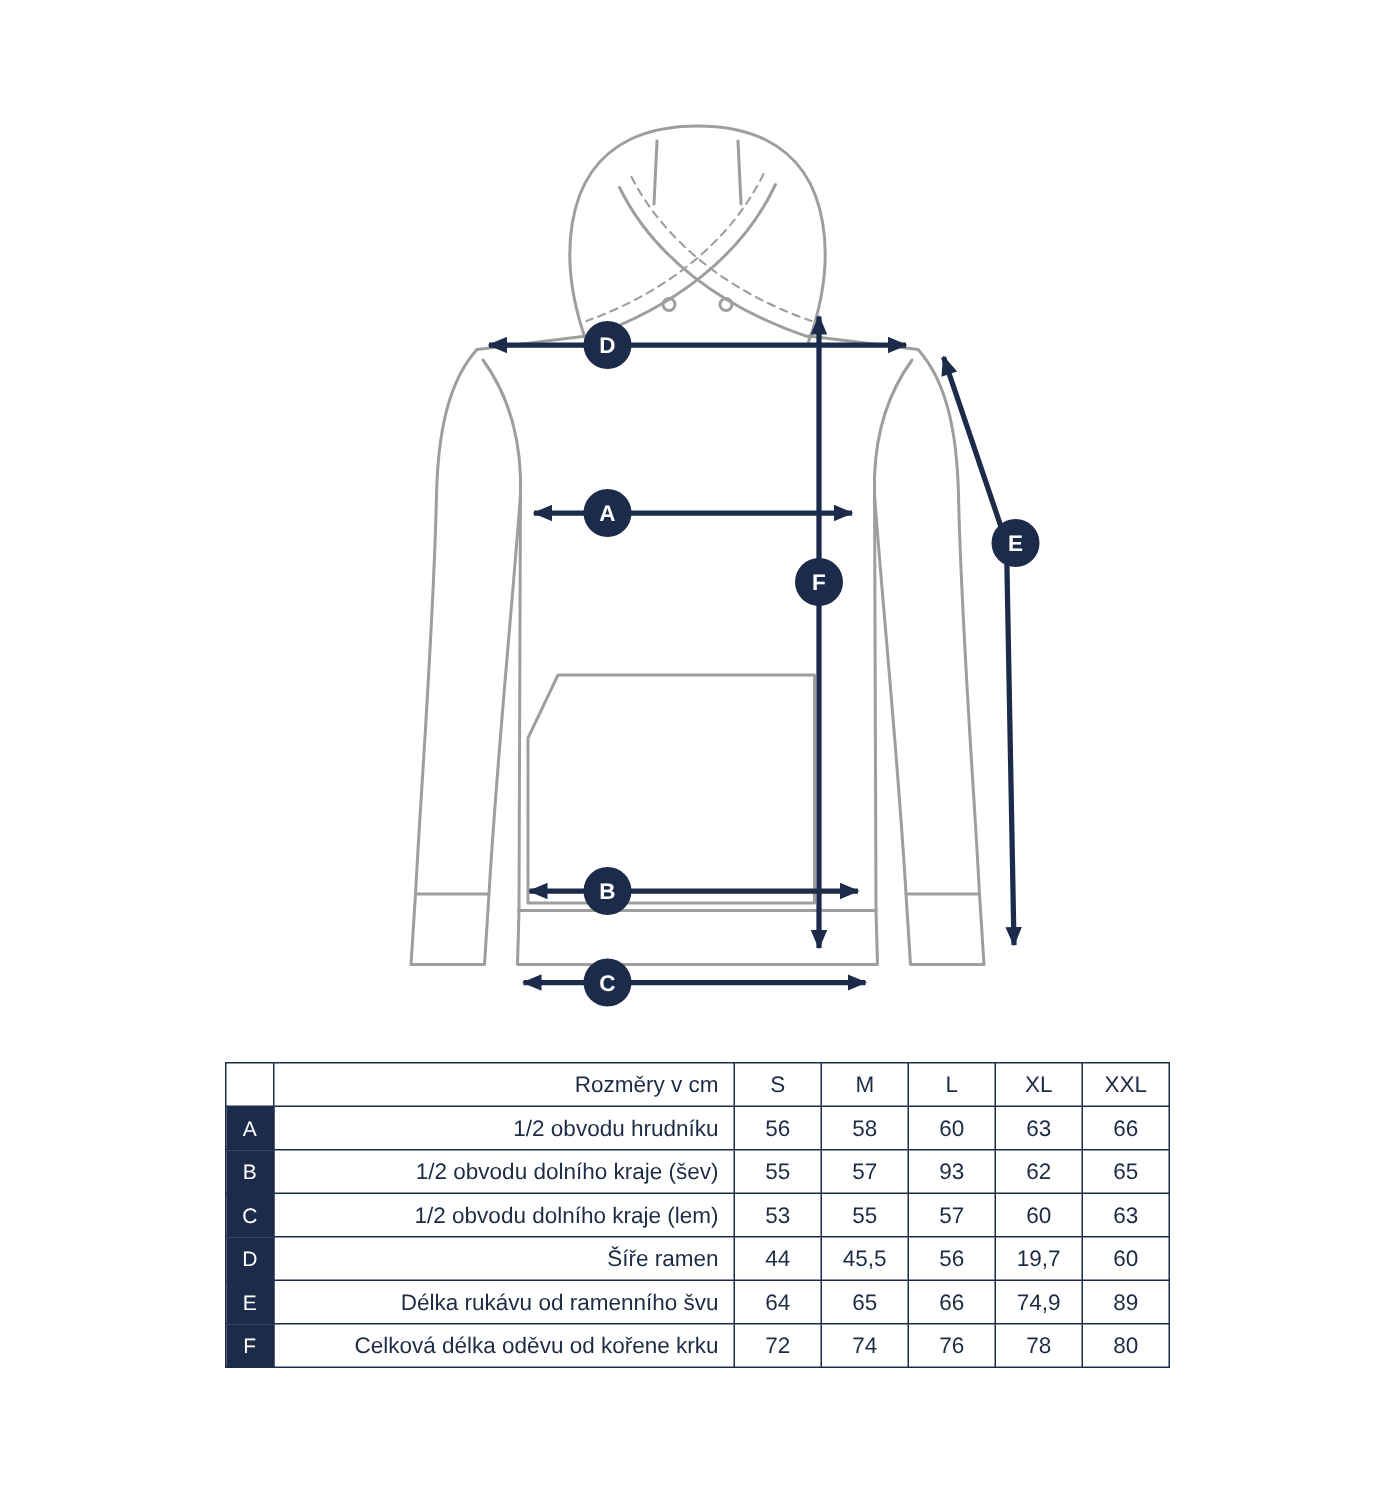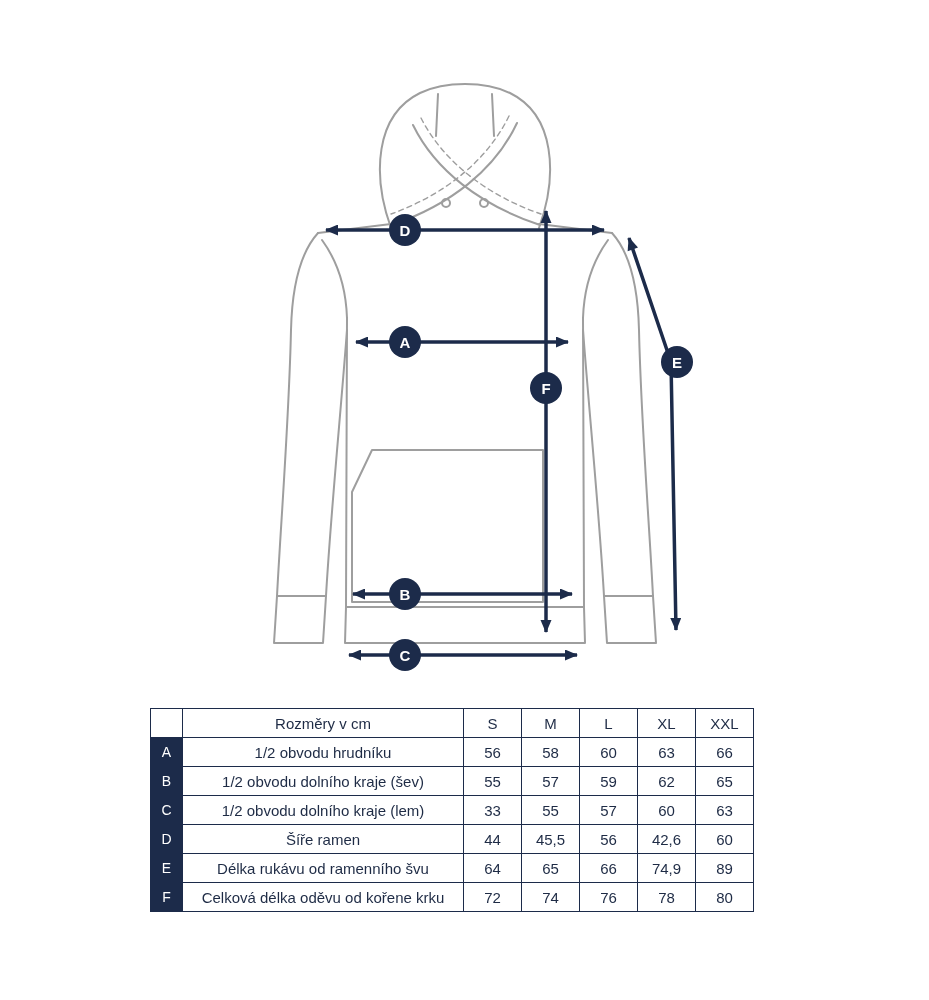--- a/index.html
+++ b/index.html
@@ -19,21 +19,21 @@
     color: #1e2b45;
     background: #ffffff;
   }
   .size-table th, .size-table td {
     border: 1px solid #1c2b4a;
     height: 29px;
     font-weight: normal;
     vertical-align: middle;
   }
   .corner-cell { width: 32px; background: #ffffff; }
-  .label-head, .label-cell { width: 281px; text-align: center; padding: 0 10px; }
+  .label-head, .label-cell { width: 307px; text-align: right; padding: 0 10px; }
   .size-head, .value-cell { width: 58px; text-align: center; padding: 0 4px; }
   .letter-cell {
     background: #1c2b4a; color: #ffffff;
     font-weight: bold; text-align: center;
     width: 32px; padding: 0; font-size: 14px;
   }
   .badge-text {
     font-family: "Liberation Sans", sans-serif;
     font-size: 15px; font-weight: bold; fill: #ffffff;
   }
@@ -150,40 +150,40 @@
           <td class="value-cell">58</td>
           <td class="value-cell">60</td>
           <td class="value-cell">63</td>
           <td class="value-cell">66</td>
         </tr>
         <tr>
           <td class="letter-cell">B</td>
           <td class="label-cell">1/2 obvodu dolního kraje (šev)</td>
           <td class="value-cell">55</td>
           <td class="value-cell">57</td>
-          <td class="value-cell">59</td>
+          <td class="value-cell">93</td>
           <td class="value-cell">62</td>
           <td class="value-cell">65</td>
         </tr>
         <tr>
           <td class="letter-cell">C</td>
           <td class="label-cell">1/2 obvodu dolního kraje (lem)</td>
-          <td class="value-cell">33</td>
+          <td class="value-cell">53</td>
           <td class="value-cell">55</td>
           <td class="value-cell">57</td>
           <td class="value-cell">60</td>
           <td class="value-cell">63</td>
         </tr>
         <tr>
           <td class="letter-cell">D</td>
           <td class="label-cell">Šíře ramen</td>
           <td class="value-cell">44</td>
           <td class="value-cell">45,5</td>
           <td class="value-cell">56</td>
-          <td class="value-cell">42,6</td>
+          <td class="value-cell">19,7</td>
           <td class="value-cell">60</td>
         </tr>
         <tr>
           <td class="letter-cell">E</td>
           <td class="label-cell">Délka rukávu od ramenního švu</td>
           <td class="value-cell">64</td>
           <td class="value-cell">65</td>
           <td class="value-cell">66</td>
           <td class="value-cell">74,9</td>
           <td class="value-cell">89</td>

